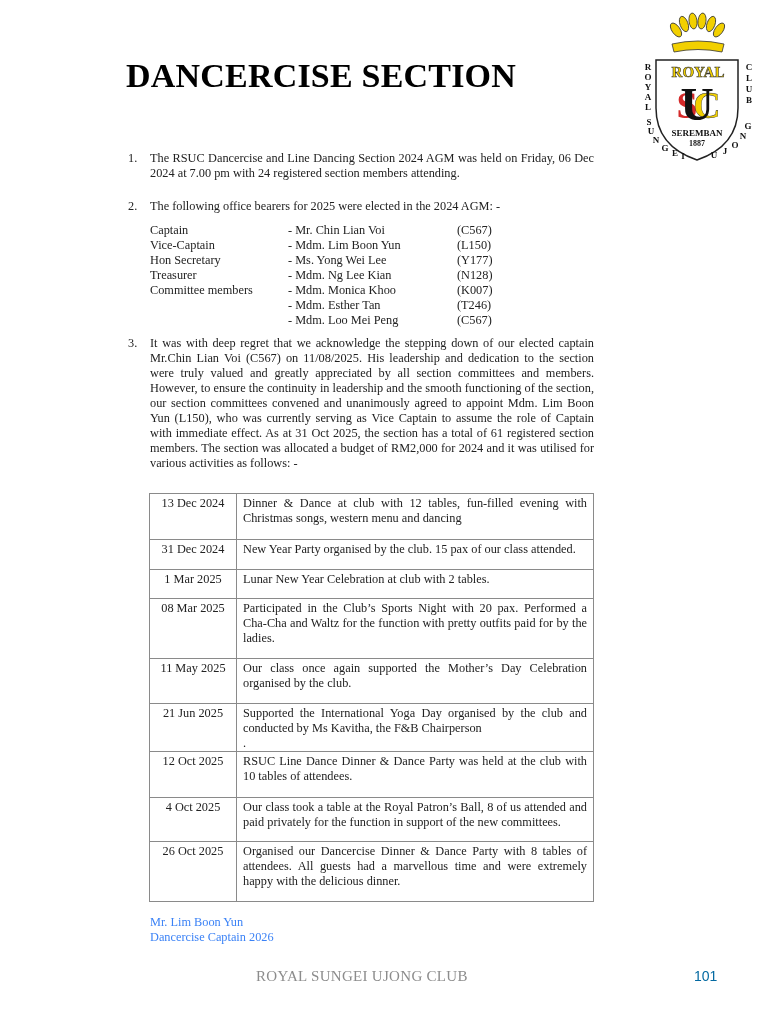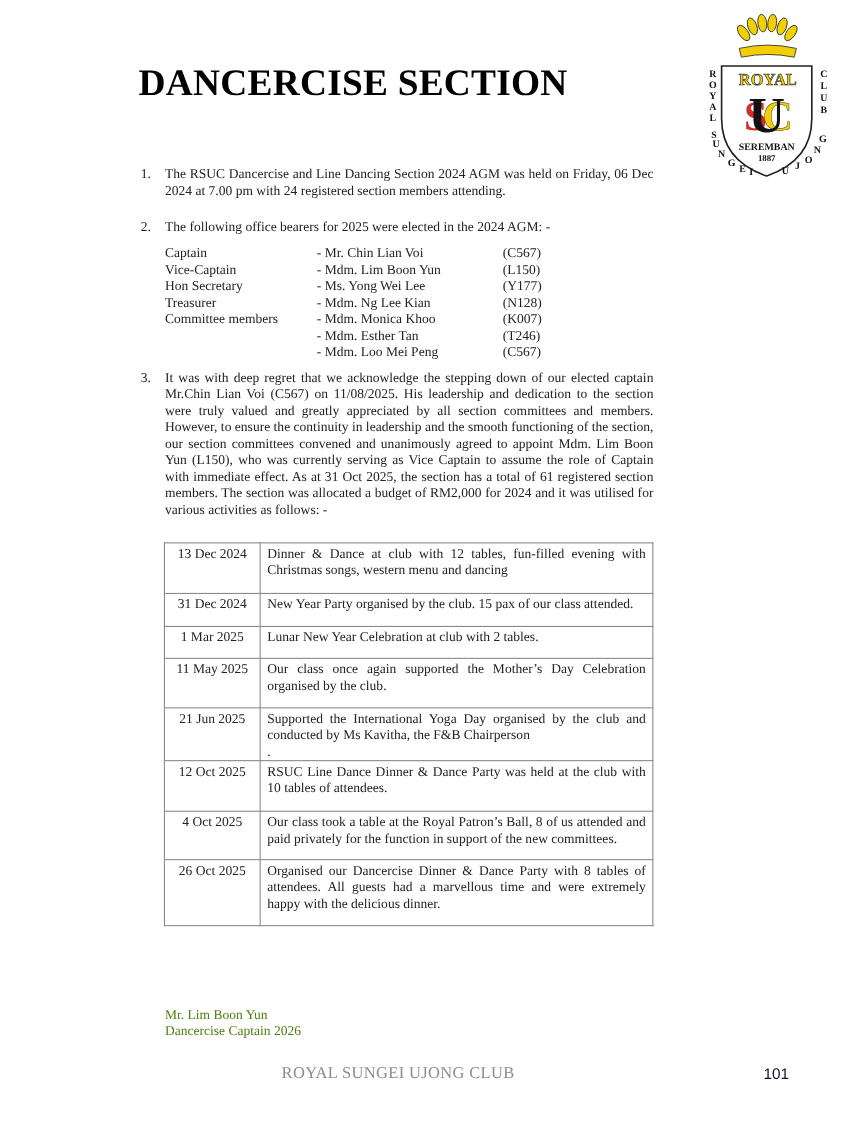--- a/index.html
+++ b/index.html
@@ -32,29 +32,29 @@
     .bearer-row .code { position: absolute; left: 307px; }
 
     table.activities {
       position: absolute; left: 149px; top: 493px; width: 445px;
       border-collapse: collapse; font-size: 12.3px; line-height: 15px; color: #222;
     }
     table.activities td { border: 1px solid #8a8a8a; vertical-align: top; padding: 2px 6px 0 6px; font-family: Liberation Serif, serif; }
     table.activities td.date { width: 87px; text-align: center; padding: 2px 2px 0 2px; white-space: nowrap; }
     table.activities td.desc { text-align: justify; }
 
-    .signature { position: absolute; left: 150px; top: 915px; font-size: 12.3px; line-height: 15px; color: #4d7c0f; }
+    .signature { position: absolute; left: 150px; top: 915px; font-size: 12.3px; line-height: 15px; color: #3b82f6; }
 
     .footer-club {
       position: absolute; left: 256px; top: 968px;
       font-family: "Liberation Serif", serif; font-size: 15px; color: #8c8c8c; letter-spacing: 0.3px;
     }
     .footer-page {
       position: absolute; left: 694px; top: 968px;
-      font-family: "Liberation Sans", sans-serif; font-size: 14px; color: #0f172a;
+      font-family: "Liberation Sans", sans-serif; font-size: 14px; color: #0369a1;
     }
   </style>
 </head>
 <body>
 
 <div class="page-title">DANCERCISE SECTION</div>
 
 <div class="logo">
   <svg width="138" height="160" viewBox="0 0 138 160">
 
@@ -165,20 +165,24 @@
       <td class="desc">Dinner &amp; Dance at club with 12 tables, fun-filled evening with Christmas songs, western menu and dancing</td>
     </tr>
     <tr style="height:30px;">
       <td class="date">31 Dec 2024</td>
       <td class="desc">New Year Party organised by the club.  15 pax of our class attended.</td>
     </tr>
     <tr style="height:29px;">
       <td class="date">1 Mar 2025</td>
       <td class="desc">Lunar New Year Celebration at club with 2 tables.</td>
     </tr>
+    <tr style="height:60px;">
+      <td class="date">08 Mar 2025</td>
+      <td class="desc">Participated in the Club’s Sports Night with 20 pax.  Performed a Cha-Cha and Waltz for the function with pretty outfits paid for by the ladies.</td>
+    </tr>
     <tr style="height:45px;margin-top:32px;">
       <td class="date">11 May 2025</td>
       <td class="desc">Our class once again supported the Mother’s Day Celebration organised by the club.</td>
     </tr>
     <tr style="height:45px;margin-top:32px;">
       <td class="date">21 Jun 2025</td>
       <td class="desc"><span>Supported the International Yoga Day organised by the club and conducted by Ms Kavitha, the F&amp;B Chairperson</span><br><span>.</span></td>
     </tr>
     <tr style="height:46px;">
       <td class="date">12 Oct 2025</td>

